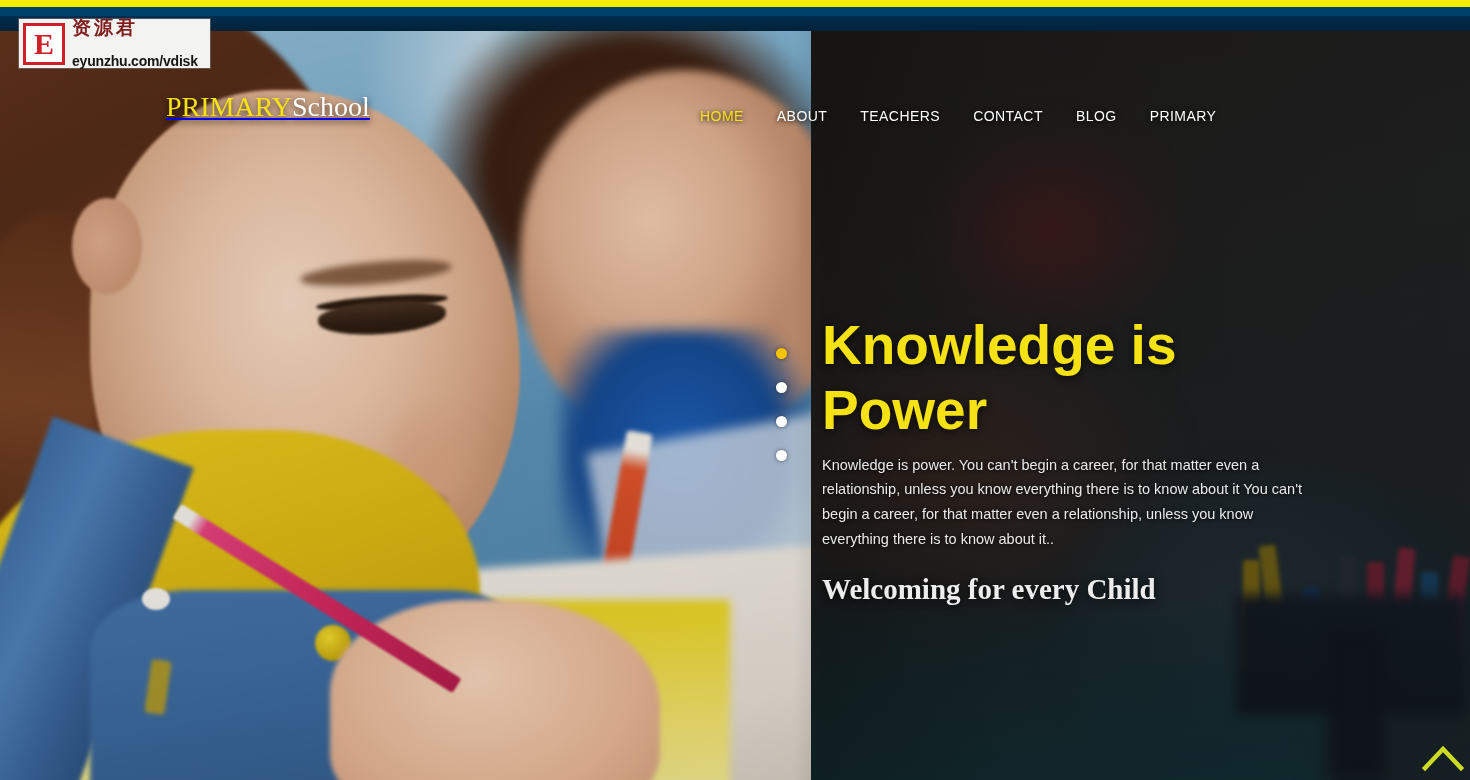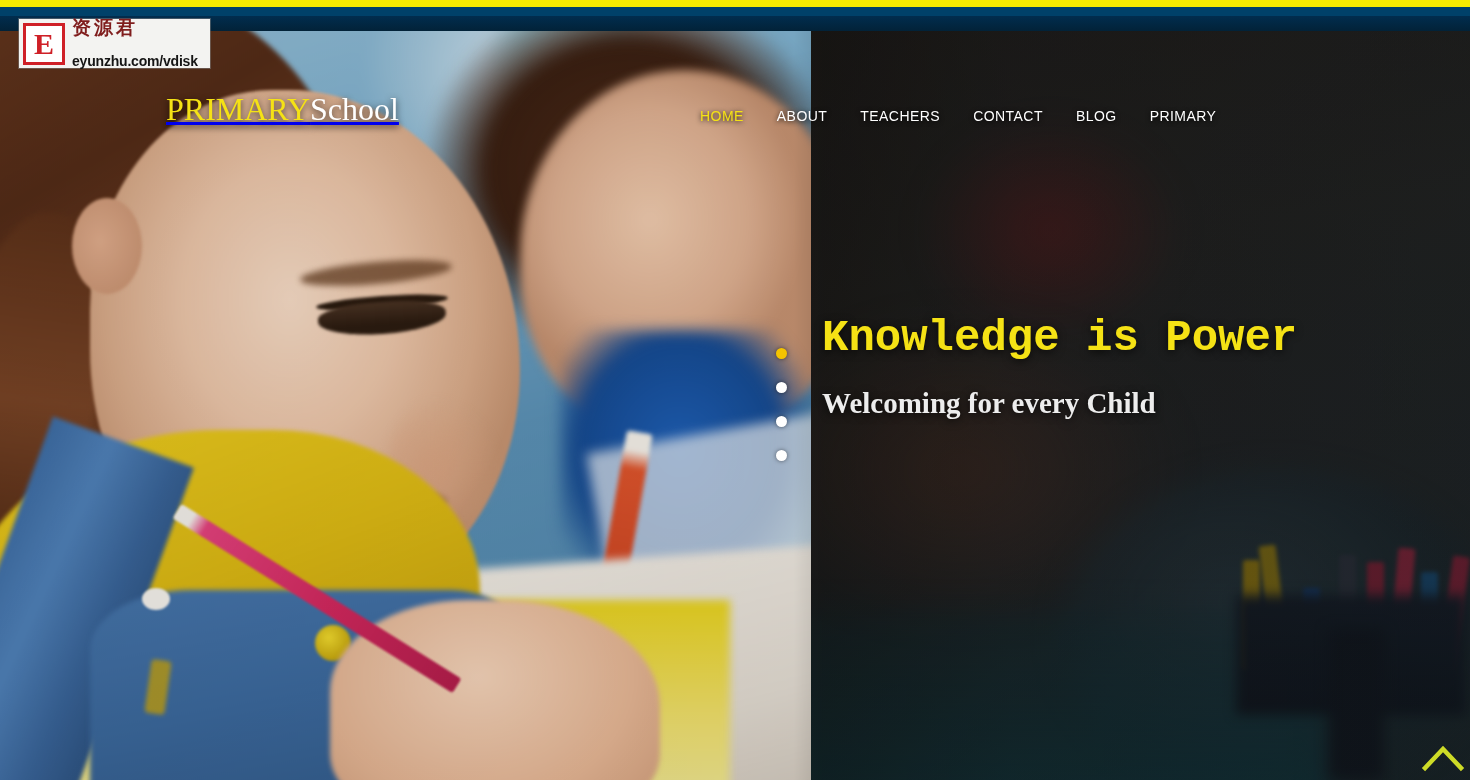--- a/index.html
+++ b/index.html
@@ -311,21 +311,21 @@
     font-family:"Liberation Sans", sans-serif; font-size:14px; font-weight:bold;
     color:#151515; line-height:1.1; letter-spacing:-.2px; margin-top:16px;
   }
 
   
   .header {
     position:absolute; left:0; top:31px; width:1470px; height:74px; z-index:50;
   }
   .brand {
     position:absolute; left:166px; top:62px;
-    font-family:"Liberation Serif", serif; font-size:32px; line-height:1;
+    font-family:"Liberation Serif", serif; font-size:28px; line-height:1;
     white-space:nowrap;
     text-shadow:0 2px 7px rgba(0,0,0,.75);
   }
   .brand .b1 { color:#f5e215; }
   .brand .b2 { color:#ffffff; }
 
   .nav {
     position:absolute; left:700px; top:73px; width:600px; height:24px;
     display:flex; align-items:center;
   }
@@ -348,22 +348,22 @@
     width:11px; height:11px; border-radius:50%;
     background:#ffffff; margin-bottom:23px;
     box-shadow:0 0 4px rgba(0,0,0,.5);
   }
   .dot.active { background:#f5c400; }
   .dot:last-child { margin-bottom:0; }
 
   
   .caption { position:absolute; left:822px; top:313px; width:530px; z-index:50; }
   .cap-title {
-    font-family:Liberation Mono, monospace;
-    font-size:44px; line-height:1.18; color:#f5e215;
+    font-family:Liberation Sans, sans-serif;
+    font-size:55px; line-height:1.18; color:#f5e215;
     text-shadow:0 2px 9px rgba(0,0,0,.7);
     margin-bottom:10px;
   }
   .cap-body {
     font-family:"Liberation Sans", sans-serif;
     font-size:14.5px; line-height:24.6px; color:#e9e9e9;
     text-shadow:0 1px 4px rgba(0,0,0,.85);
     width:502px;
   }
   .cap-sub {
@@ -471,20 +471,21 @@
 
   <div class="dots">
     <span class="dot active"></span>
     <span class="dot"></span>
     <span class="dot"></span>
     <span class="dot"></span>
   </div>
 
   <div class="caption">
     <h1 class="cap-title">Knowledge is Power</h1>
+    <p class="cap-body">Knowledge is power. You can't begin a career, for that matter even a relationship, unless you know everything there is to know about it You can't begin a career, for that matter even a relationship, unless you know everything there is to know about it..</p>
     <h2 class="cap-sub">Welcoming for every Child</h2>
   </div>
 
   <div class="scrolltop">
     <svg width="44" height="34" viewBox="0 0 44 34">
       <polyline points="4,27 22,8 40,27" fill="none" stroke="#cddb27" stroke-width="4.5" stroke-linecap="square" stroke-linejoin="miter"></polyline>
     </svg>
   </div>
 
 </div>

